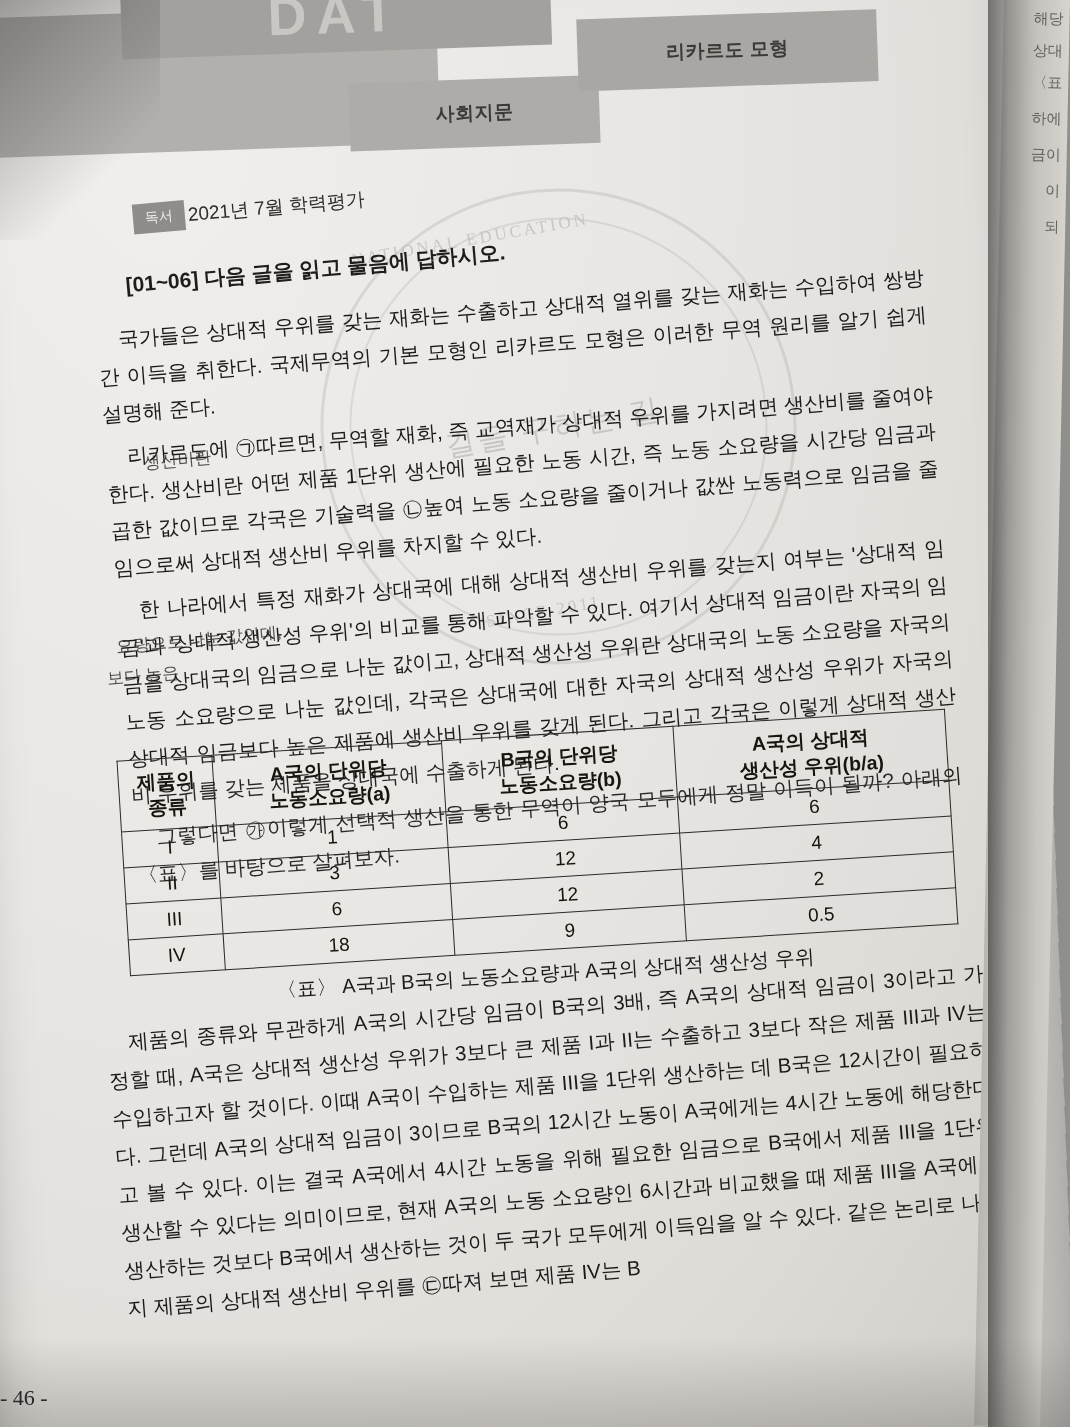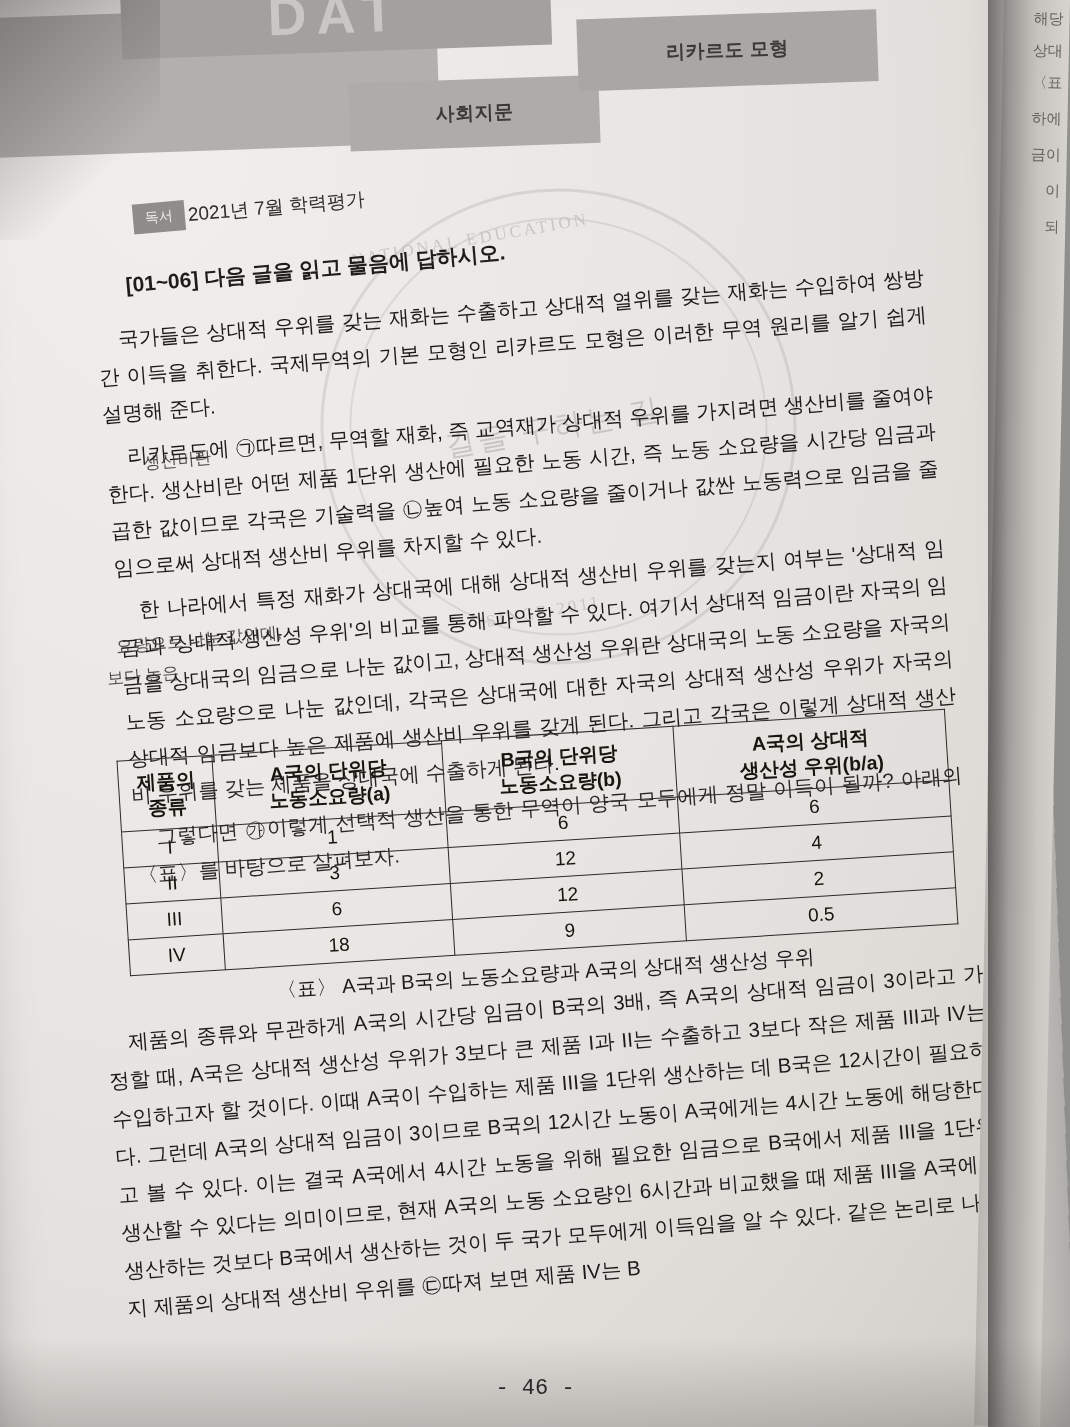--- a/index.html
+++ b/index.html
@@ -257,25 +257,25 @@
     line-height: 38px;
     color: #1c1a18;
     transform: rotate(-2.6deg);
     text-align: justify;
   }
   #passage2 p { margin: 0; text-indent: 22px; }
 
   #page-num {
     position: absolute;
     left: 0; right: 0;
-    bottom: 26px;
-    text-align: center;
+    bottom: 16px;
+    text-align: left;
     font-size: 22px;
     color: #2a2826;
-    font-family: Liberation Mono, monospace;
+    font-family: Liberation Serif, serif;
   }
 </style>
 </head>
 <body>
 
 <div id="photo">
 
   <div id="paper"></div>
 
   <div id="content">

